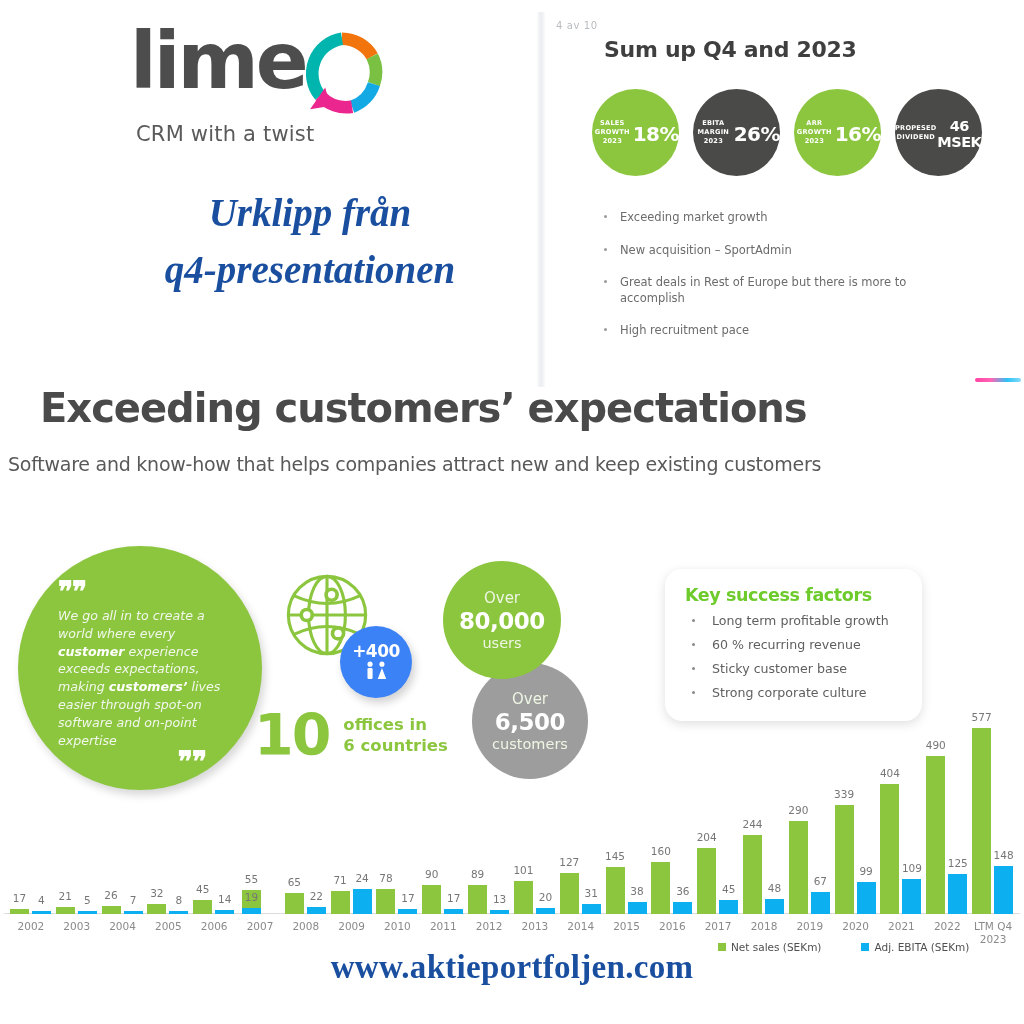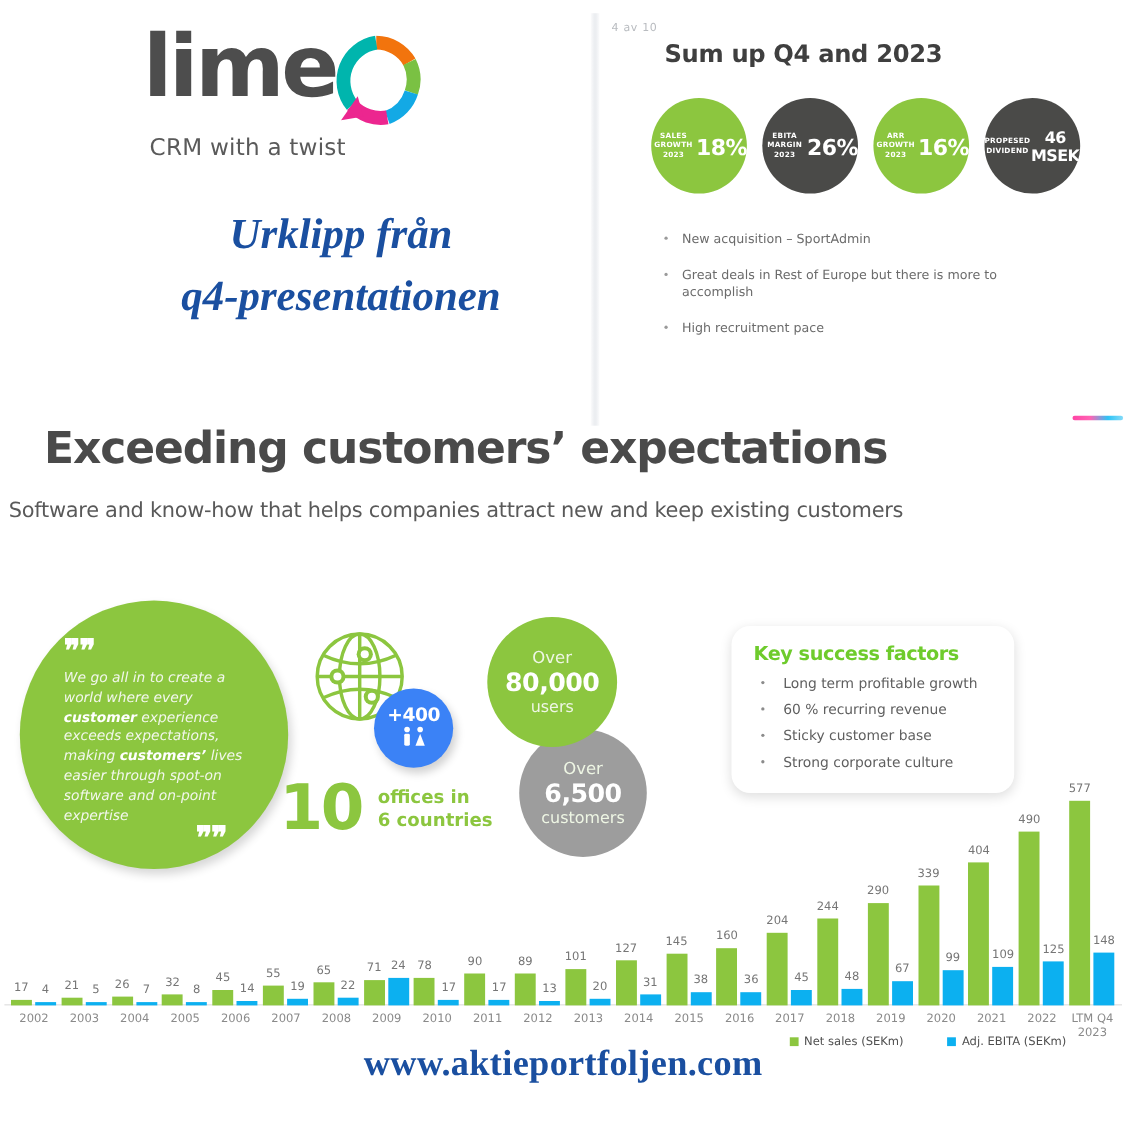--- a/index.html
+++ b/index.html
@@ -256,20 +256,21 @@
       </div>
       <div class="kpi dark">
         <div class="kpi-label">
           <div>PROPESED</div>
           <div>DIVIDEND</div>
         </div>
         <div class="kpi-value small">46 MSEK</div>
       </div>
     </div>
   <ul class="bullets" id="sumup-bullets">
+      <li>Exceeding market growth</li>
       <li>New acquisition – SportAdmin</li>
       <li>Great deals in Rest of Europe but there is more to accomplish</li>
       <li>High recruitment pace</li>
     </ul>
 
   <div class="headline">Exceeding customers’ expectations</div>
   <div class="subhead">Software and know-how that helps companies attract new and keep existing customers</div>
 
   <div class="quote-circle">
     <div class="qmark">❞❞</div>
@@ -386,21 +387,21 @@
           <div class="bar green" style="height: 14.5061px;">
             <span class="vlabel">45</span>
           </div>
           <div class="bar blue" style="height: 4.513px;">
             <span class="vlabel">14</span>
           </div>
         </div>
         <div class="xlabel" style="left: 184.182px; top: 230px;">
           <div>2006</div>
         </div>
-        <div class="group" style="left: 239px;">
+        <div class="group" style="left: 239px; flex-direction: column;">
           <div class="bar green" style="height: 17.7296px;">
             <span class="vlabel">55</span>
           </div>
           <div class="bar blue" style="height: 6.12478px;">
             <span class="vlabel">19</span>
           </div>
         </div>
         <div class="xlabel" style="left: 230px; top: 230px;">
           <div>2007</div>
         </div>

